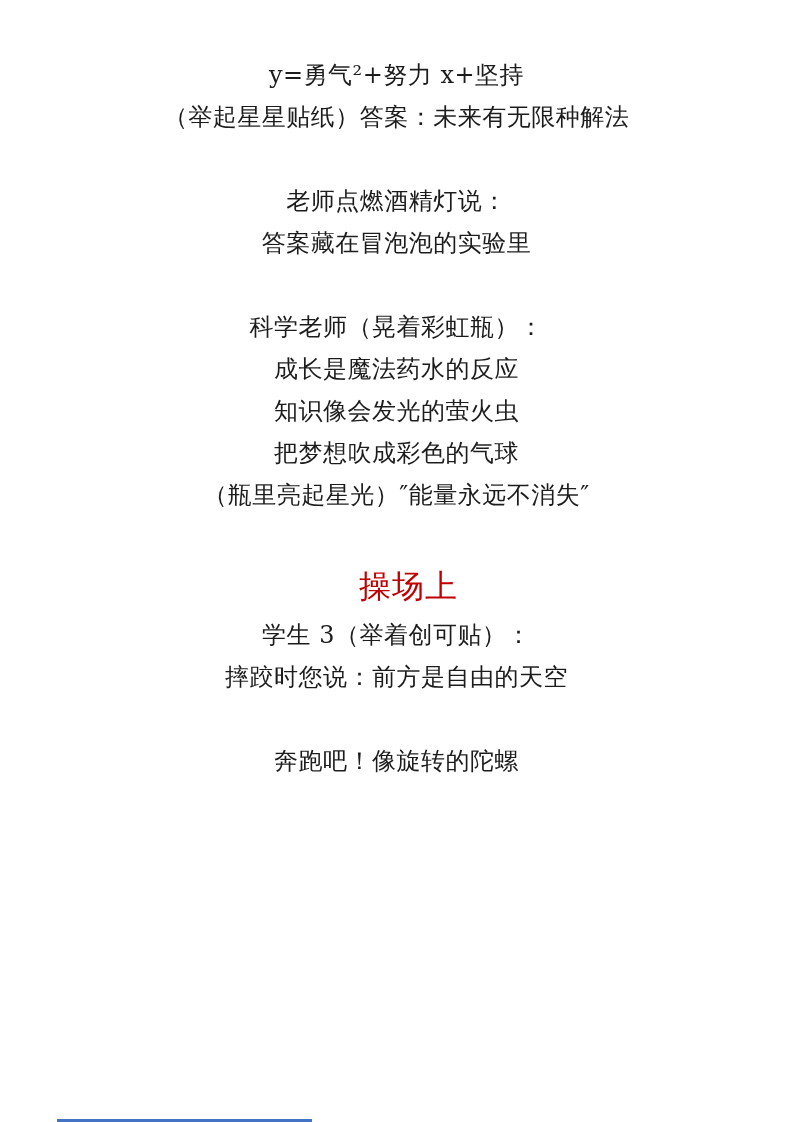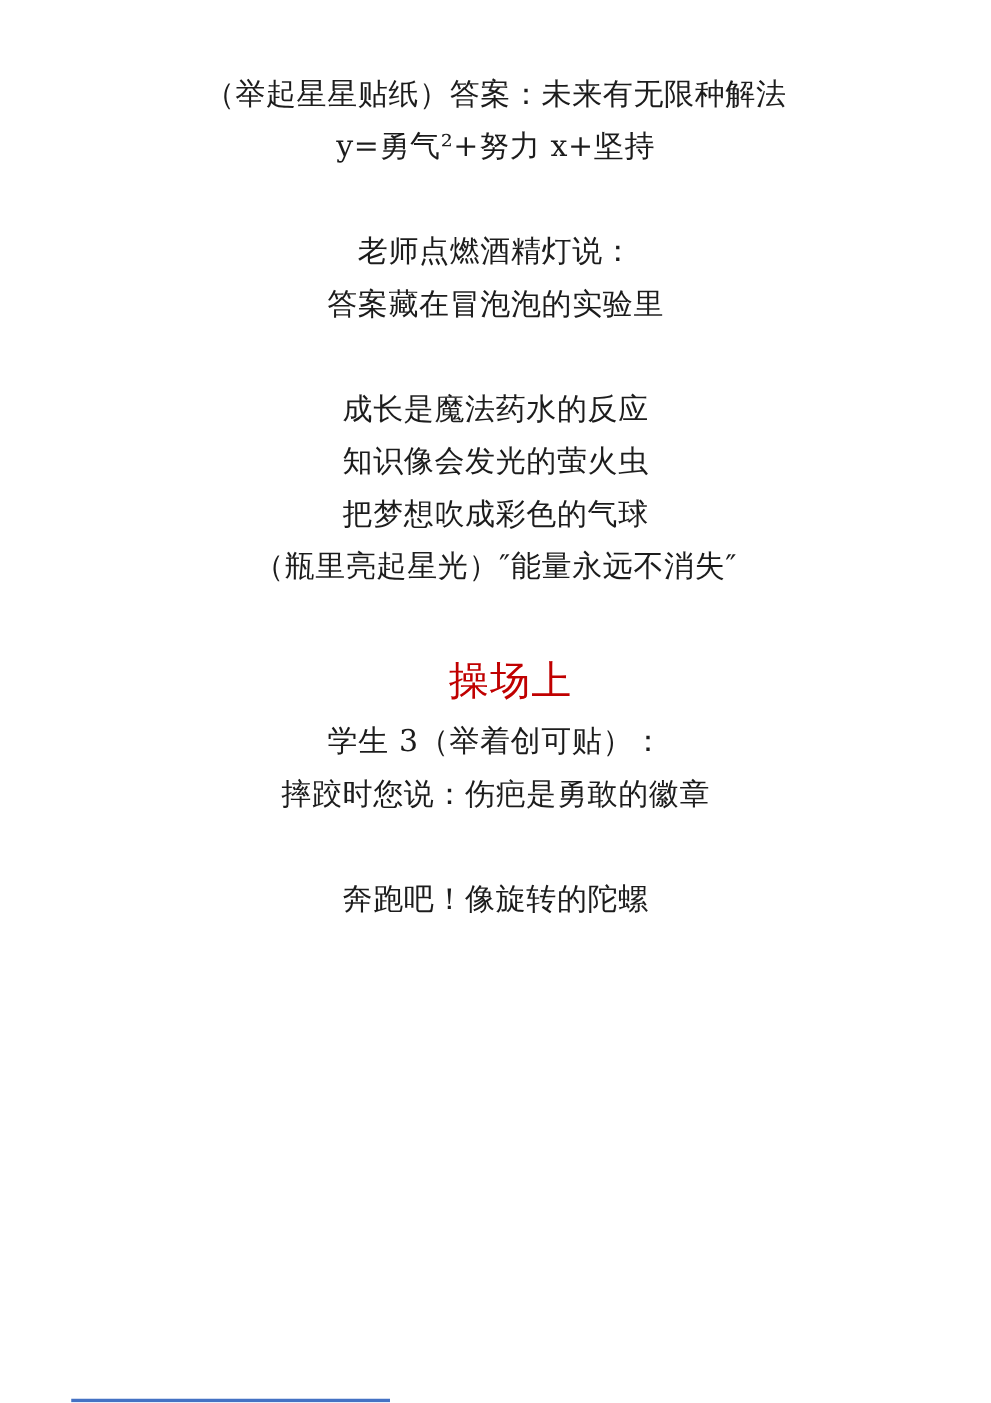--- a/index.html
+++ b/index.html
@@ -46,31 +46,32 @@
     bottom: 0px;
     width: 255px;
     height: 3px;
     background: #4472c4;
   }
 </style>
 </head>
 <body>
 
 <div class="page">
+  <div class="line">y=勇气²+努力 x+坚持</div>
   <div class="line">（举起星星贴纸）答案：未来有无限种解法</div>
-  <div class="line">y=勇气²+努力 x+坚持</div>
   <div class="line blank"></div>
   <div class="line">老师点燃酒精灯说：</div>
   <div class="line">答案藏在冒泡泡的实验里</div>
   <div class="line blank"></div>
+  <div class="line">科学老师（晃着彩虹瓶）：</div>
   <div class="line">成长是魔法药水的反应</div>
   <div class="line">知识像会发光的萤火虫</div>
   <div class="line">把梦想吹成彩色的气球</div>
   <div class="line">（瓶里亮起星光）″能量永远不消失″</div>
   <div class="line blank"></div>
   <div class="line heading">操场上</div>
   <div class="line">学生 3（举着创可贴）：</div>
-  <div class="line">摔跤时您说：伤疤是勇敢的徽章</div>
+  <div class="line">摔跤时您说：前方是自由的天空</div>
   <div class="line blank"></div>
   <div class="line">奔跑吧！像旋转的陀螺</div>
 
   <div class="bottom-line"></div>
 </div>
 
 </body></html>

